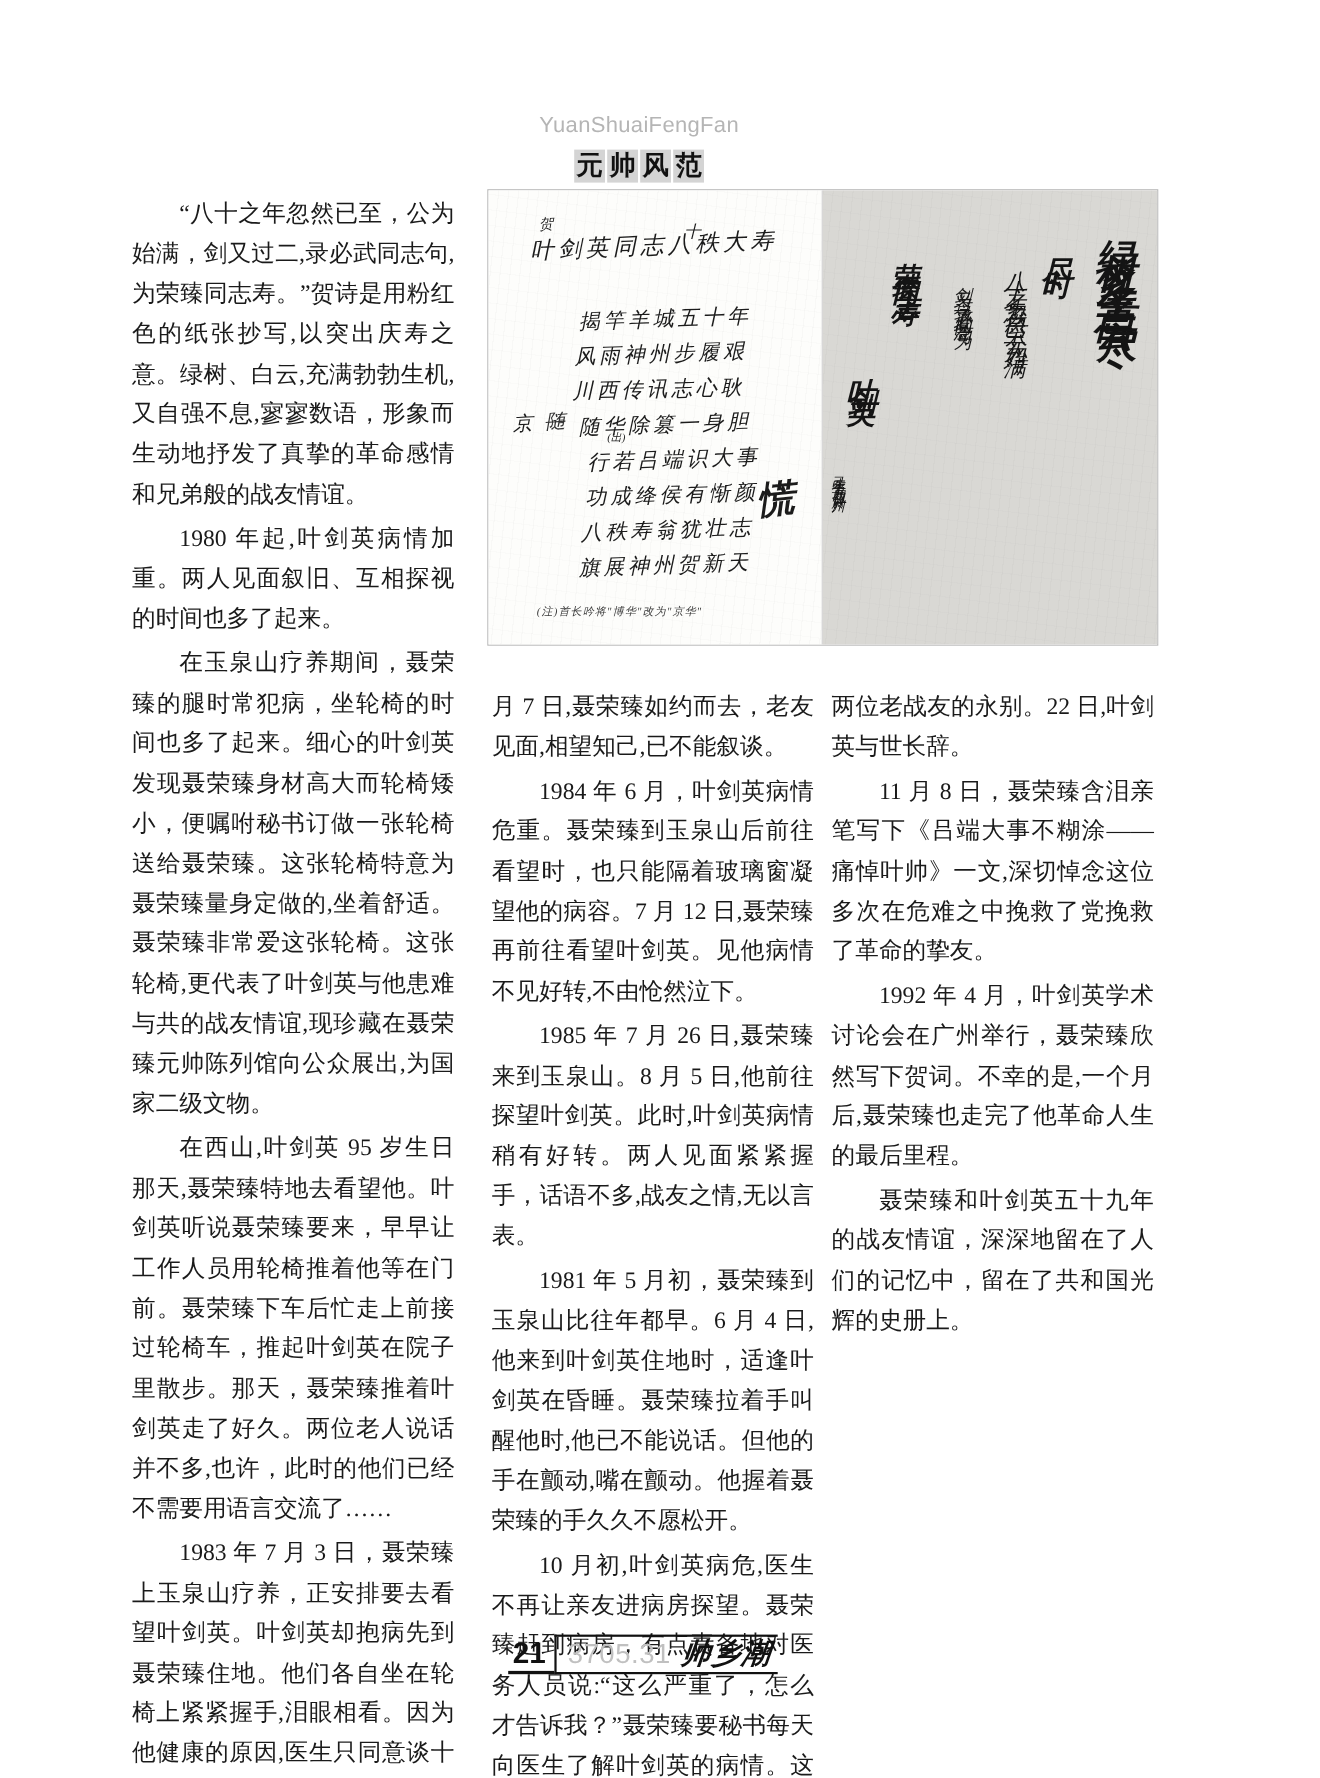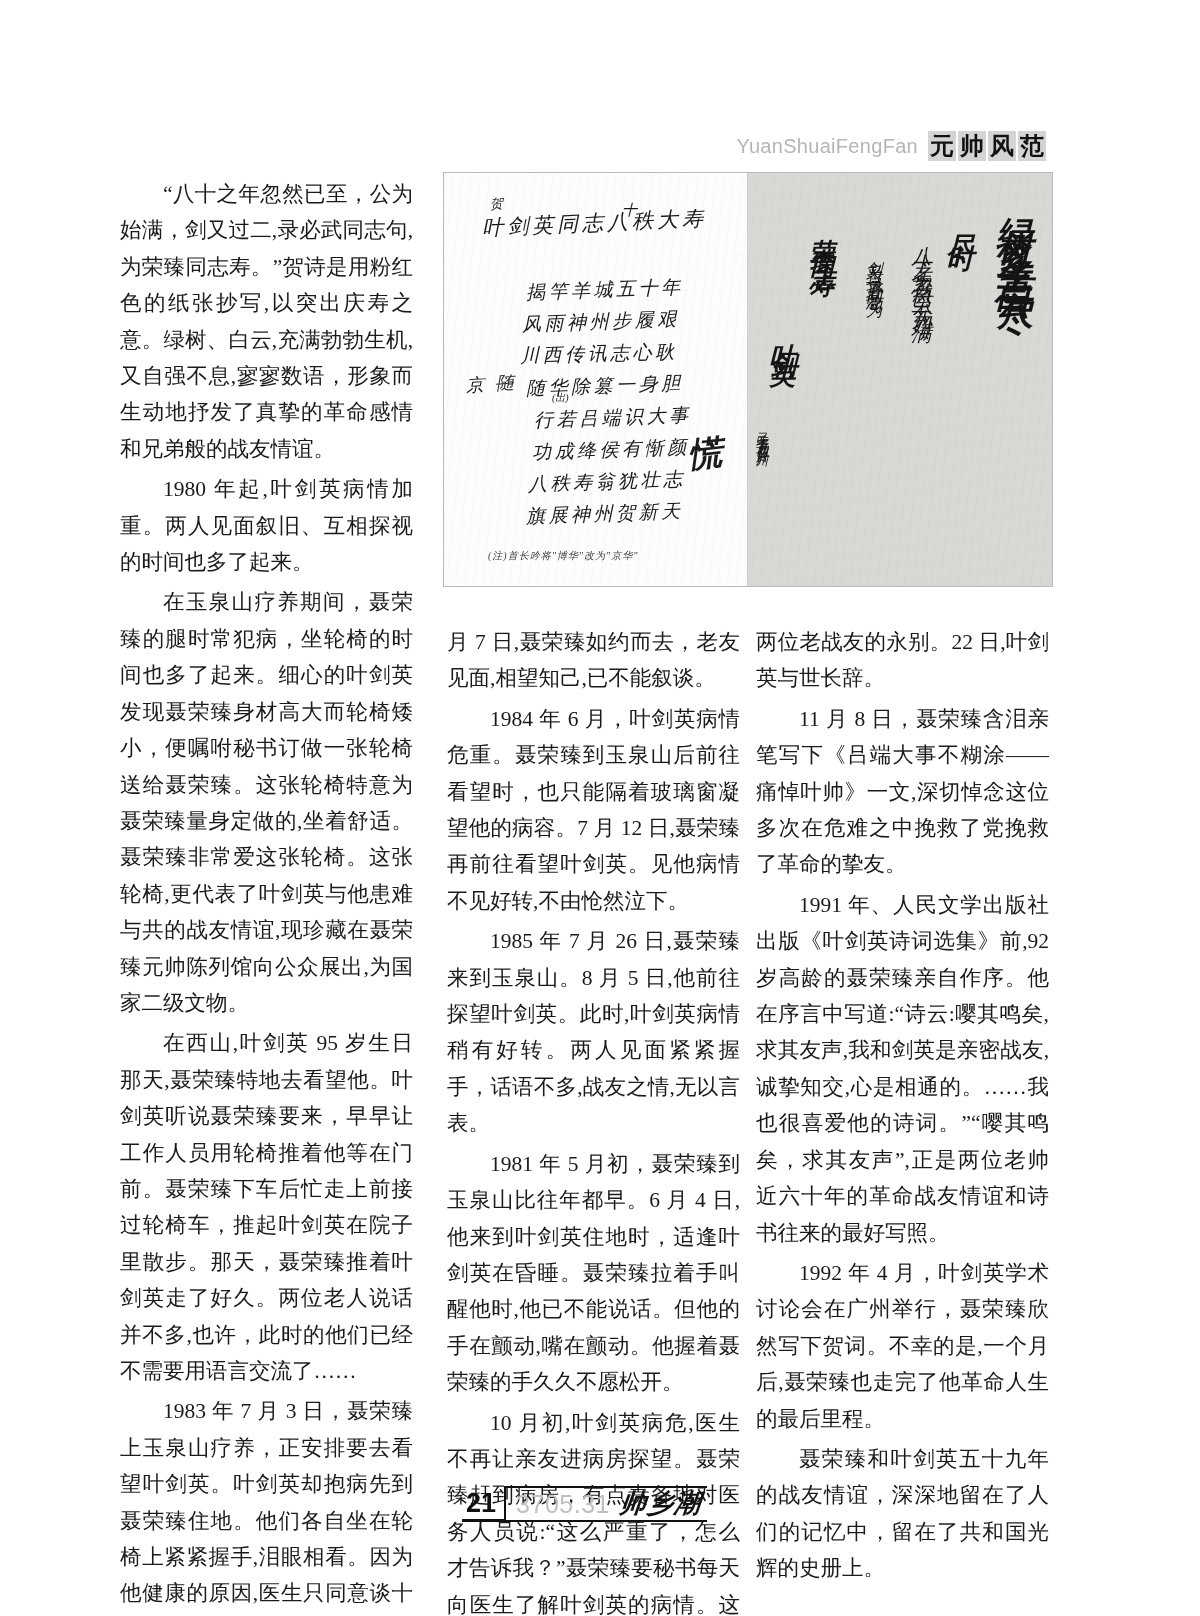--- a/index.html
+++ b/index.html
@@ -25,20 +25,21 @@
 
   
   .running-header {
     position: absolute;
     left: 116px; top: 126px;
     width: 930px; height: 40px;
     display: flex;
     align-items: center;
     justify-content: flex-end;
     gap: 10px;
+    flex-direction: column;
   }
   .rh-pinyin {
     font-family: "Liberation Sans", sans-serif;
     font-size: 20px;
     letter-spacing: .3px;
     color: #b5b5b5;
     font-weight: 400;
   }
   .rh-cn {
     display: flex;
@@ -322,21 +323,20 @@
     <p class="noindent">月 7 日,聂荣臻如约而去，老友见面,相望知己,已不能叙谈。</p>
     <p>1984 年 6 月，叶剑英病情危重。聂荣臻到玉泉山后前往看望时，也只能隔着玻璃窗凝望他的病容。7 月 12 日,聂荣臻再前往看望叶剑英。见他病情不见好转,不由怆然泣下。</p>
     <p>1985 年 7 月 26 日,聂荣臻来到玉泉山。8 月 5 日,他前往探望叶剑英。此时,叶剑英病情稍有好转。两人见面紧紧握手，话语不多,战友之情,无以言表。</p>
     <p>1981 年 5 月初，聂荣臻到玉泉山比往年都早。6 月 4 日,他来到叶剑英住地时，适逢叶剑英在昏睡。聂荣臻拉着手叫醒他时,他已不能说话。但他的手在颤动,嘴在颤动。他握着聂荣臻的手久久不愿松开。</p>
     <p>10 月初,叶剑英病危,医生不再让亲友进病房探望。聂荣臻赶到病房，有点责备地对医务人员说:“这么严重了，怎么才告诉我？”聂荣臻要秘书每天向医生了解叶剑英的病情。这次见面,成为</p>
   </div>
 
   <div class="col" id="col-right">
     <p class="noindent">两位老战友的永别。22 日,叶剑英与世长辞。</p>
     <p>11 月 8 日，聂荣臻含泪亲笔写下《吕端大事不糊涂——痛悼叶帅》一文,深切悼念这位多次在危难之中挽救了党挽救了革命的挚友。</p>
-    <p>1991 年、人民文学出版社出版《叶剑英诗词选集》前,92 岁高龄的聂荣臻亲自作序。他在序言中写道:“诗云:嘤其鸣矣,求其友声,我和剑英是亲密战友,诚挚知交,心是相通的。……我也很喜爱他的诗词。”“嘤其鸣矣，求其友声”,正是两位老帅近六十年的革命战友情谊和诗书往来的最好写照。</p>
     <p>1992 年 4 月，叶剑英学术讨论会在广州举行，聂荣臻欣然写下贺词。不幸的是,一个月后,聂荣臻也走完了他革命人生的最后里程。</p>
     <p>聂荣臻和叶剑英五十九年的战友情谊，深深地留在了人们的记忆中，留在了共和国光辉的史册上。</p>
   </div>
 
   <div class="footer">
     <div class="footer-inner">
       <div class="page-num">21</div>
       <div class="footer-box">
         <span class="issue-date">3705.31</span>
         <span class="masthead">帅乡潮</span>

